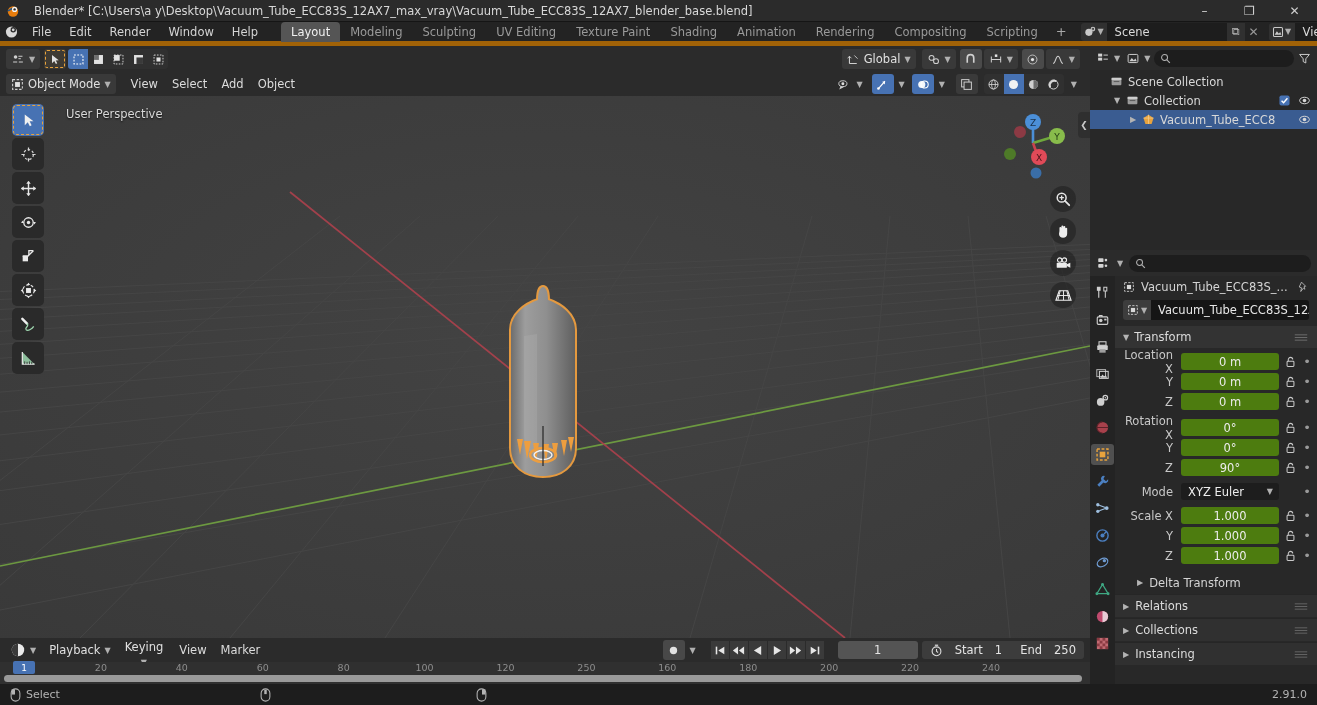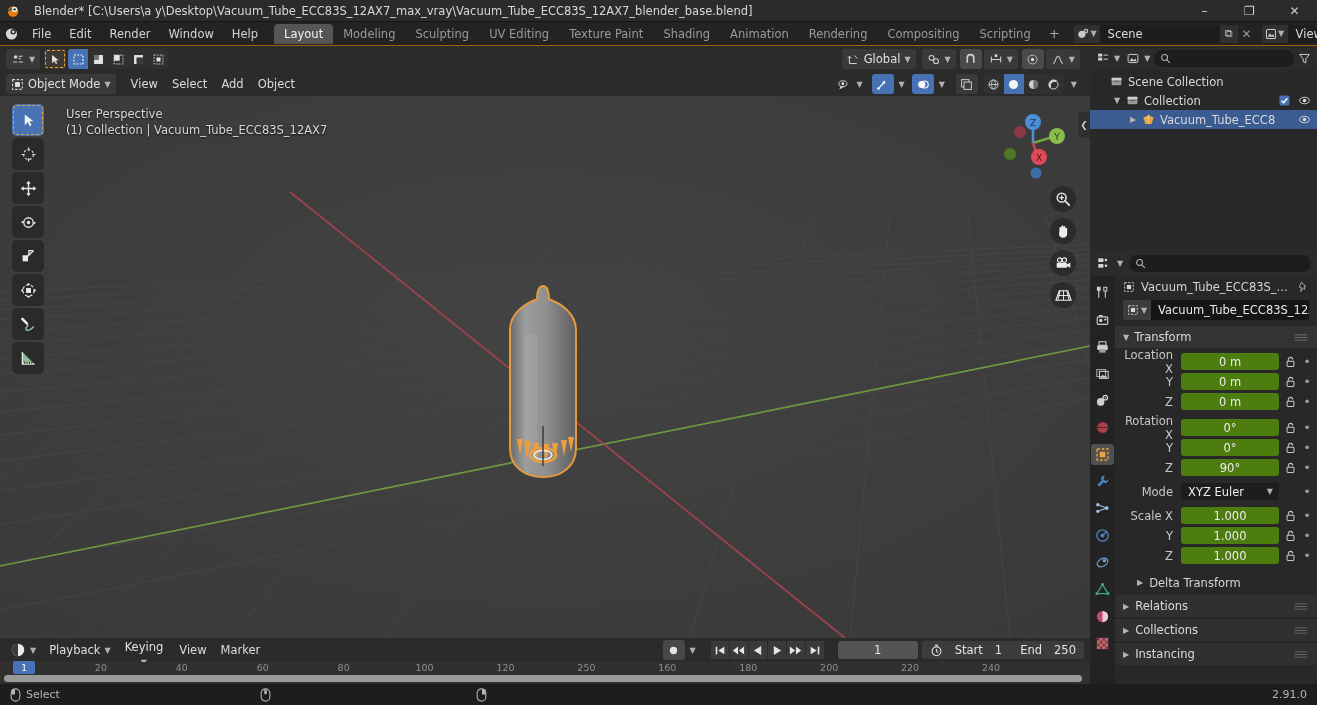--- a/index.html
+++ b/index.html
@@ -10,25 +10,25 @@
   
   .titlebar { height:22px; background:#2b2b2b; display:flex; align-items:center; padding-left:6px;
      border-bottom:1px solid #151515; }
   .titlebar .ttl { font-size:11.5px; color:#d8d8d8; margin-left:14px; white-space:nowrap; }
   .win-btns { margin-left:auto; display:flex; height:22px; }
   .win-btns div { width:45px; height:22px; display:flex; align-items:center; justify-content:center;
     color:#d0d0d0; font-size:12px; }
 
   
   .topbar { height:24px; background:#232323; display:flex; align-items:center; padding:0 4px;
-     border-bottom:1px solid #a16207; }
+     border-bottom:5px solid #a16207; }
   .blender-logo { width:18px; height:18px; display:flex; align-items:center; justify-content:center; margin-right:4px;}
   .menu { display:flex; align-items:center; }
   .menu .mi { padding:2px 9px; font-size:11.5px; color:#d4d4d4; border-radius:3px; white-space:nowrap;}
-  .wstabs { display:flex; align-items:center; margin-left:7px; }
+  .wstabs { display:flex; align-items:center; margin-left:14px; }
   .wstabs .tab { padding:3px 10px; font-size:11.5px; color:#9a9a9a; border-radius:4px 4px 0 0; white-space:nowrap;}
   .wstabs .tab.active { background:#555555; color:#f0f0f0; }
   .wstabs .plus { padding:2px 8px; color:#a8a8a8; font-size:13px; }
   .scenefield { display:flex; align-items:center; margin-left:6px; }
   .sf-icon { width:26px; height:18px; background:#303030; border-radius:3px 0 0 3px; display:flex;
      align-items:center; justify-content:center; gap:1px;}
   .sf-name { background:#1d1d1d; height:18px; min-width:120px; display:flex; align-items:center;
      padding:0 8px; font-size:11.5px; color:#dcdcdc; }
   .sf-btn { width:18px; height:18px; background:#303030; display:flex; align-items:center; justify-content:center;
      color:#bbb; font-size:11px;}
@@ -469,21 +469,20 @@
           <ellipse cx="543" cy="261" rx="13" ry="7" fill="none" stroke="#ed9e3f" stroke-width="2.5"></ellipse>
           <ellipse cx="543" cy="261" rx="9" ry="4.5" fill="none" stroke="#f2f2f2" stroke-width="1.4"></ellipse>
         </g>
 
         <path d="M543 330 L543 370" stroke="#262626" stroke-width="1.2"></path>
       </g>
     </svg>
 
     <div class="vp-text">
       <div>User Perspective</div>
-      <div>(1) Collection | Vacuum_Tube_ECC83S_12AX7</div>
     </div>
 
     <div class="tools">
       <div class="tool active">
         <svg width="15" height="16" viewBox="0 0 16 16">
             <path d="M4 2 L4 13.5 L7.2 10.3 L9.4 14.6 L11.3 13.6 L9.2 9.4 L13.3 9.2 Z" fill="#f0f0f0"></path>
           </svg>
       </div>
       <div class="tool">
         <svg width="17" height="17" viewBox="0 0 18 18">

